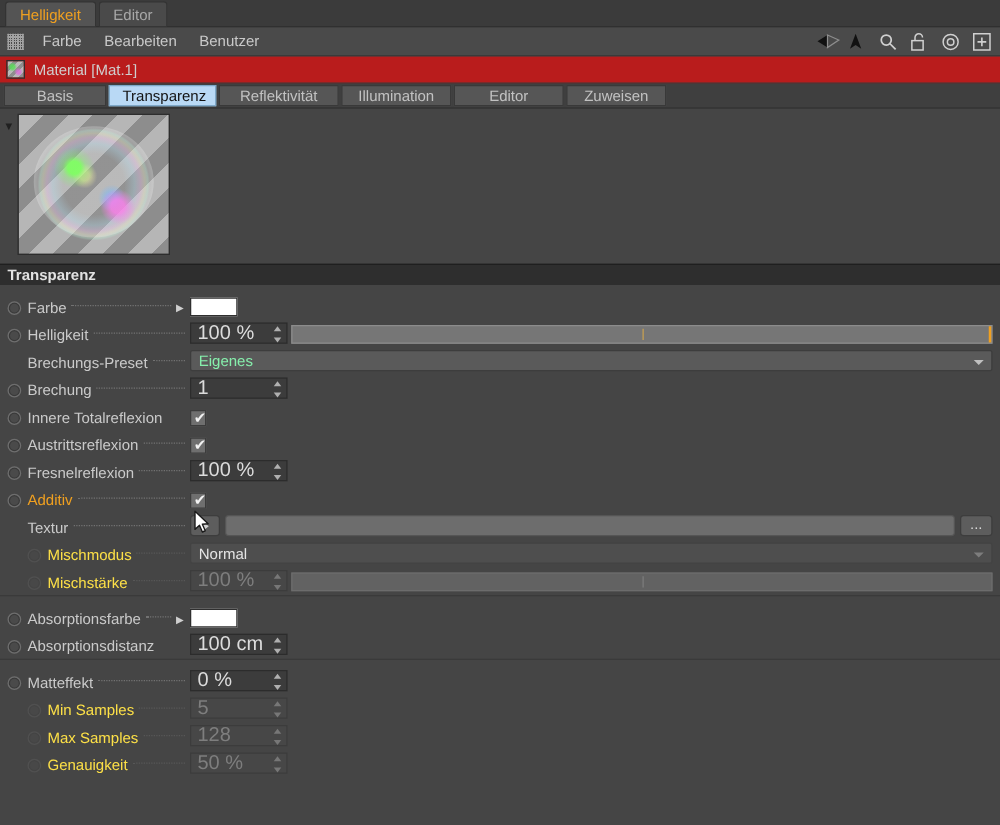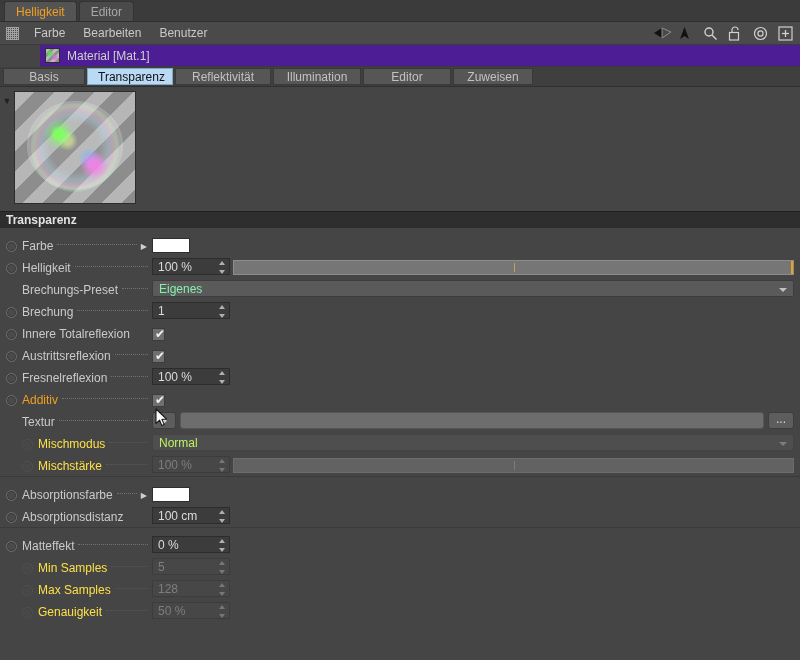--- a/index.html
+++ b/index.html
@@ -37,23 +37,22 @@
       repeating-linear-gradient(0deg, #c0c0c0 0 1px, transparent 1px 2px),
       repeating-linear-gradient(90deg, #c0c0c0 0 1px, transparent 1px 2px);
     background-color: #4a4a4a; opacity: .75;
   }
   .menuitem { padding: 0 9px; color: #c9c9c9; font-size: 12px; line-height: 23px; }
   .menu-icons { position: absolute; right: 6px; top: 0; height: 23px; display: flex; align-items: center; gap: 9px; }
   .micon { width: 16px; height: 16px; display: block; }
 
   
   .objbar {
-    height: 22px; background: #4c1d95; display: flex; align-items: center;
+    height: 22px; background: #b91c1c; display: flex; align-items: center;
     border-bottom: 1px solid #3a3a3a;
-    margin-left: 40px;
   }
   .matswatch {
     width: 15px; height: 15px; margin-left: 5px; margin-right: 7px;
     border: 1px solid #2d2d2d;
     background:
       radial-gradient(circle at 30% 35%, rgba(90,220,90,.85) 0 14%, rgba(90,220,90,0) 30%),
       radial-gradient(circle at 68% 66%, rgba(220,110,220,.8) 0 12%, rgba(220,110,220,0) 28%),
       repeating-linear-gradient(135deg, #b9b9b9 0 3px, #8e8e8e 3px 6px);
   }
   .objtitle { color: #cfcfcf; font-size: 12px; }
@@ -133,21 +132,21 @@
   .labelcell.indent { padding-left: 16px; }
 
   .carat { color: #cfcfcf; font-size: 8px; margin-right: 5px; }
 
   
   .colorfield {
     width: 38px; height: 15px; background: #ffffff; border: 1px solid #2f2f2f;
   }
   .numfield {
     height: 17px; background: #3c3c3c; border: 1px solid #2c2c2c;
-    display: flex; align-items: center; color: #dcdcdc; font-size: 12px;
+    display: flex; align-items: center; color: #dcdcdc; font-size: 16px;
     padding-left: 5px; position: relative;
   }
   .numfield.dim { background: #474747; border-color: #3c3c3c; color: #7e7e7e; }
   .spin {
     position: absolute; right: 4px; top: 2px; width: 7px; height: 13px;
     display: flex; flex-direction: column; justify-content: space-between; align-items: center;
   }
   .spin i { display: block; width: 0; height: 0; border-left: 3px solid transparent; border-right: 3px solid transparent; }
   .spin i.up { border-bottom: 4px solid #b0b0b0; }
   .spin i.dn { border-top: 4px solid #b0b0b0; }
@@ -161,21 +160,21 @@
   .slider.dim { background: #6c6c6c; border-color: #7a7a7a; opacity: .75; }
   .slider .endmark { position: absolute; right: 0; top: 0; bottom: 0; width: 2px; background: #f0a020; }
   .slider .tick { position: absolute; top: 2px; bottom: 2px; width: 1px; background: #c7a050; }
   .slider.dim .tick { background: #8f8f8f; }
 
   .dropdown {
     height: 17px; background: #5a5a5a; border: 1px solid #3d3d3d; border-radius: 2px;
     display: flex; align-items: center; padding: 0 6px; color: #86efac; font-size: 12px;
     position: relative; flex: 1 1 auto;
   }
-  .dropdown.dim { background: #4e4e4e; color: #bef264; border-color: #434343; }
+  .dropdown.dim { background: #4e4e4e; color: #e5e5e5; border-color: #434343; }
   .dropdown .dd-arrow {
     position: absolute; right: 6px; top: 7px;
     width: 0; height: 0; border-left: 4px solid transparent; border-right: 4px solid transparent;
     border-top: 4px solid #c0c0c0;
   }
   .dropdown.dim .dd-arrow { border-top-color: #7d7d7d; }
 
   .checkbox {
     width: 13px; height: 13px; background: #6f6f6f; border: 1px solid #3c3c3c;
     position: relative;

